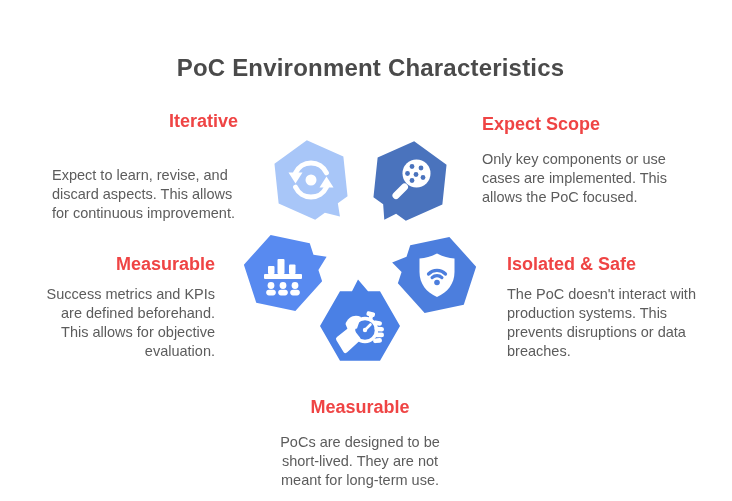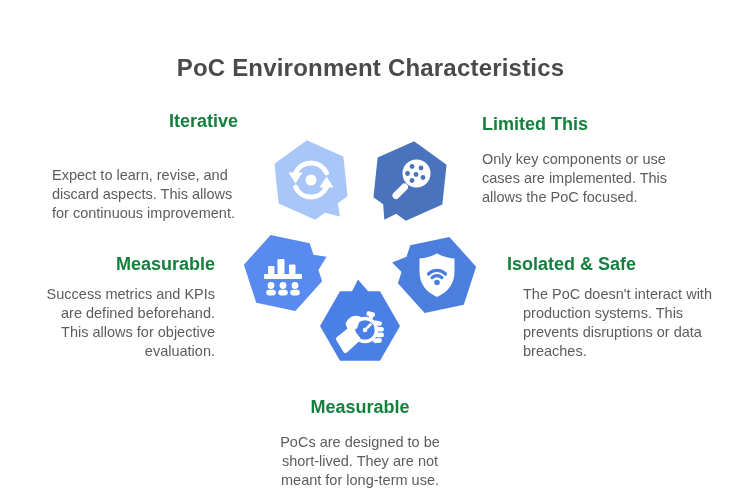--- a/index.html
+++ b/index.html
@@ -6,33 +6,33 @@
   html, body { background:#ffffff; }
   #canvas {
     position:relative; width:732px; height:501px; background:#ffffff;
     font-family:"Liberation Sans", sans-serif; overflow:hidden;
   }
   .title {
     position:absolute; left:0; top:54px; width:732px; text-align:center;
     font-size:24px; font-weight:bold; color:#4a4a4a; letter-spacing:0.2px;padding-left:9px;
   }
   .label {
-    position:absolute; font-size:18px; font-weight:bold; color:#15803d;
+    position:absolute; font-size:18px; font-weight:bold; color:#ef4444;
   }
   .desc {
     position:absolute; font-size:14.5px; line-height:19px; color:#5c5c5c;
   }
   .lbl-iterative  { left:38px;  top:111px; width:200px; text-align:right; }
   .desc-iterative { left:52px;  top:140px; width:186px; text-align:left;margin-top:26px; }
   .lbl-limited    { left:482px; top:114px; width:210px; text-align:left; }
   .desc-limited   { left:482px; top:150px; width:196px; text-align:left; }
   .lbl-measurable { left:15px;  top:254px; width:200px; text-align:right; }
   .desc-measurable{ left:35px;  top:285px; width:180px; text-align:right; }
   .lbl-isolated   { left:507px; top:254px; width:200px; text-align:left; }
-  .desc-isolated  { left:507px; top:285px; width:190px; text-align:left;margin-left:16px; }
+  .desc-isolated  { left:507px; top:285px; width:190px; text-align:left; }
   .lbl-ephemeral  { left:260px; top:397px; width:200px; text-align:center; }
   .desc-ephemeral { left:262px; top:433px; width:196px; text-align:center; }
   .hex-svg { position:absolute; }
   .svg-iterative  { left:263px; top:132px; }
   .svg-limited    { left:362px; top:133px; }
   .svg-measurable { left:235px; top:225px; }
   .svg-isolated   { left:389px; top:227px; }
   .svg-ephemeral  { left:312px; top:278px; }
 </style>
 </head>
@@ -50,21 +50,21 @@
     </g>
     <g>
       <path d="M 32.6 40.8 A 17 17 0 0 1 63.4 40.8" fill="none" stroke="#ffffff" stroke-width="5" stroke-linecap="round"></path>
       <path d="M 63.4 55.2 A 17 17 0 0 1 32.6 55.2" fill="none" stroke="#ffffff" stroke-width="5" stroke-linecap="round"></path>
       <polygon points="25.5,40.5 39.5,40.5 32.5,51.5" fill="#ffffff"></polygon>
       <polygon points="56.5,55.5 70.5,55.5 63.5,44.5" fill="#ffffff"></polygon>
       <circle cx="48" cy="48" r="5.5" fill="#ffffff"></circle>
     </g>
   </svg>
 
-  <div class="label lbl-limited">Limited This</div>
+  <div class="label lbl-limited">Expect Scope</div>
   <div class="desc desc-limited">Only key components or use cases are implemented. This allows the PoC focused.</div>
   <svg class="hex-svg svg-limited" width="96" height="96" viewBox="0 0 96 96">
     <g transform="rotate(-144 48 48)">
       <polygon points="8,48 28,13.36 40,13.36 46,1.5 56,13.36 68,13.36 88,48 68,82.64 28,82.64" fill="#4a73bd"></polygon>
     </g>
     <g>
       <circle cx="54.5" cy="40.5" r="14" fill="#ffffff"></circle>
       <line x1="42.5" y1="54" x2="34" y2="62.5" stroke="#ffffff" stroke-width="7" stroke-linecap="round"></line>
       <g fill="#4a73bd">
         <circle cx="50" cy="33.5" r="2.4"></circle>

